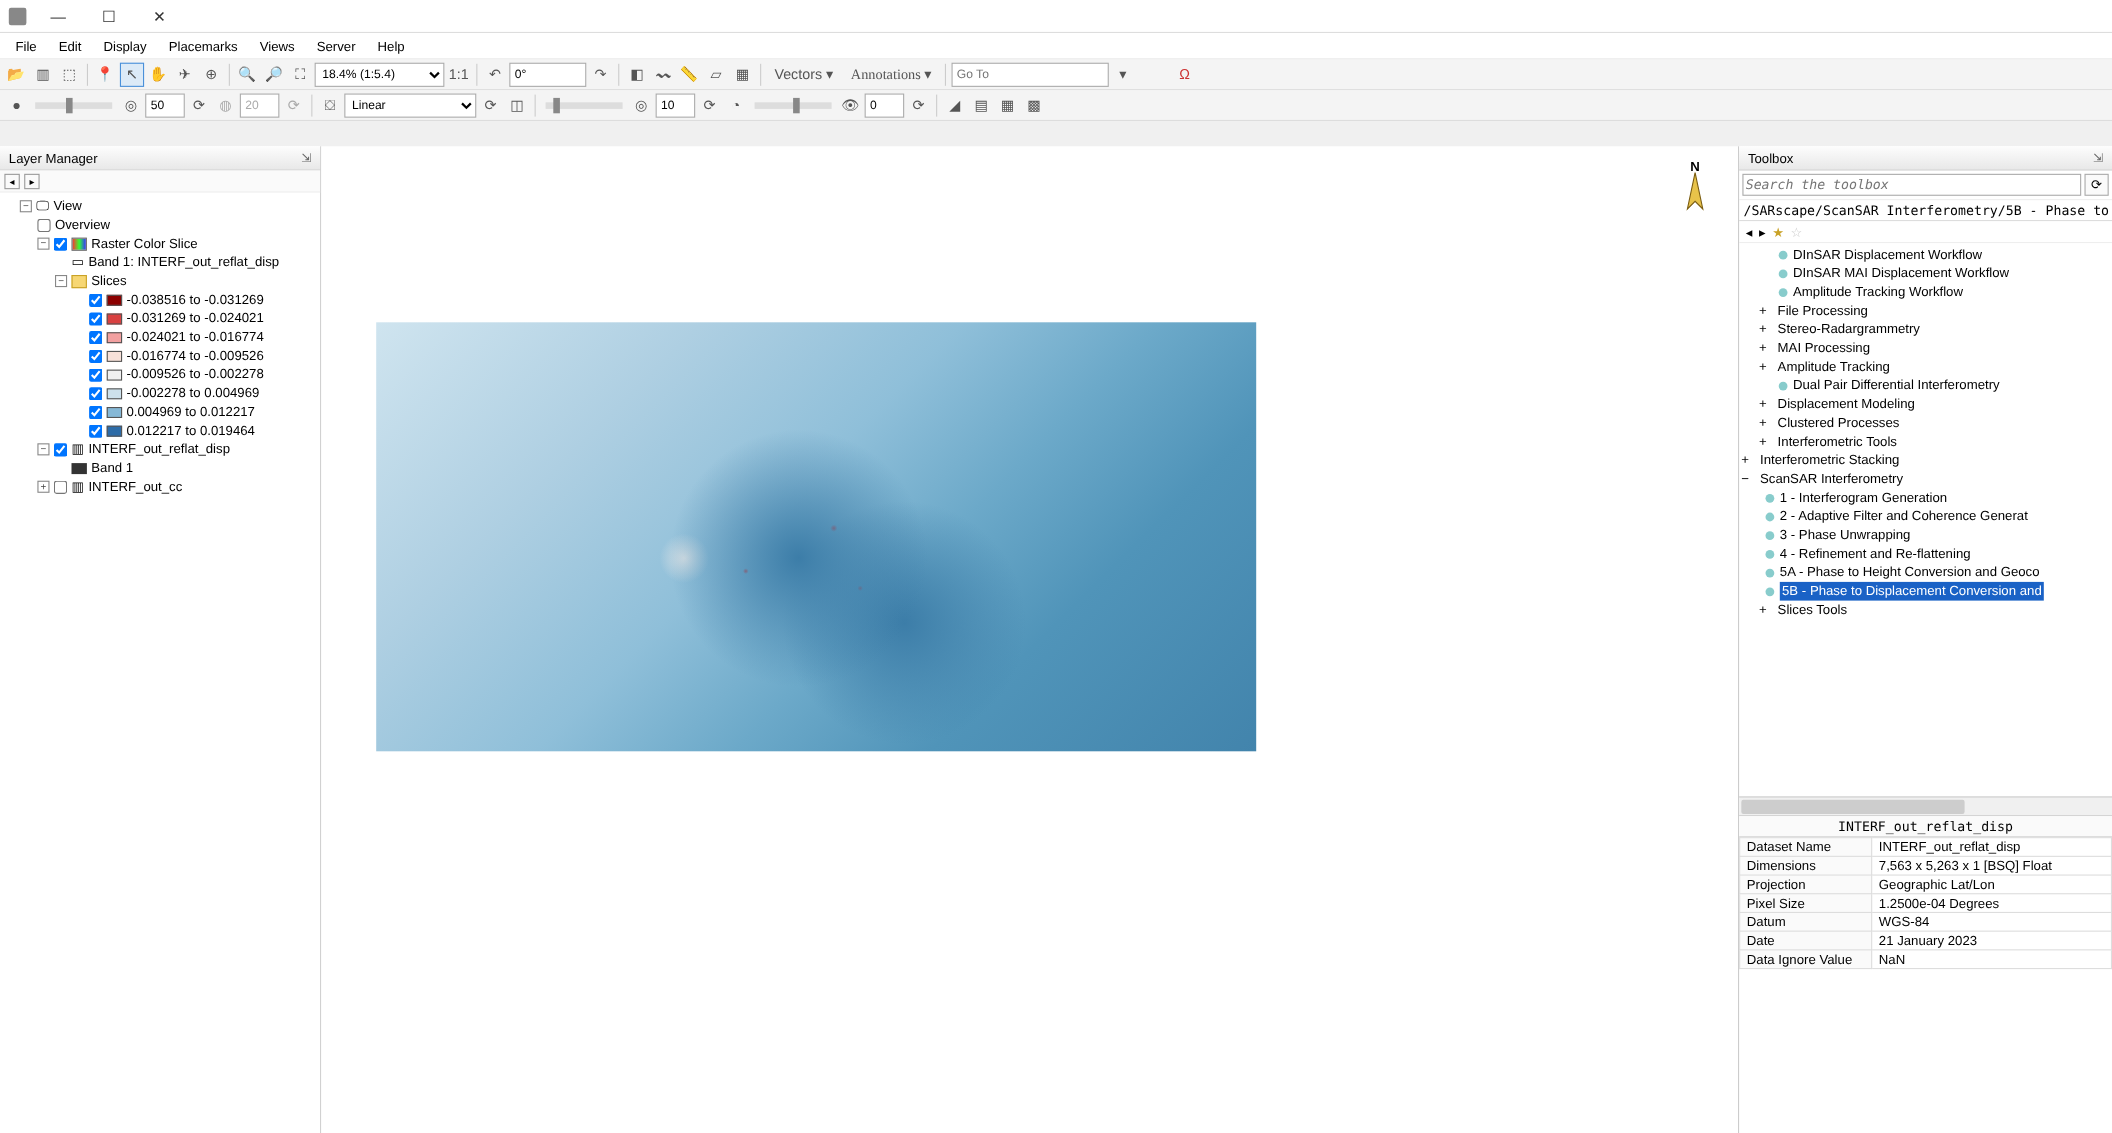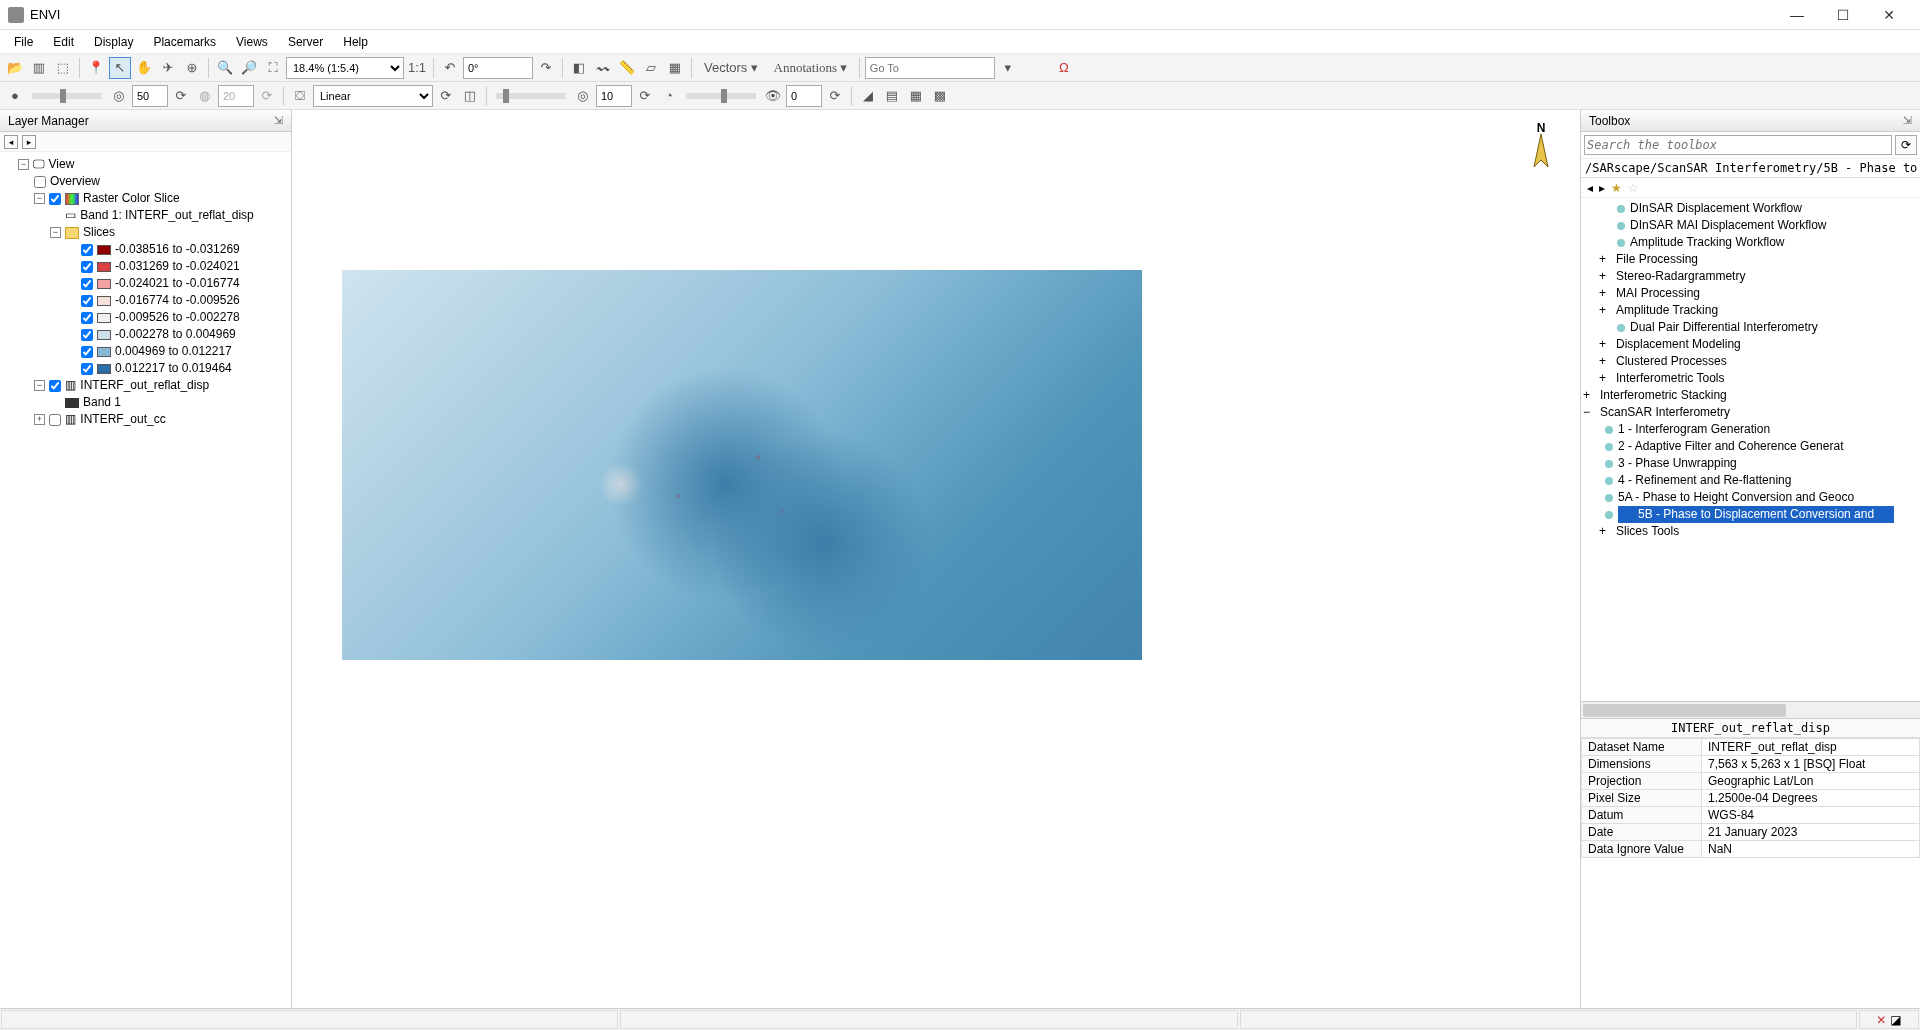--- a/index.html
+++ b/index.html
@@ -16,21 +16,21 @@
 .menubar .menu-item { padding: 3px 10px; cursor: pointer; }
 
 
 .toolbar { height: 28px; background: #f4f4f4; display: flex; align-items: center; padding: 2px 4px; border-bottom: 1px solid #ddd; gap: 2px; }
 .tb-btn { width: 22px; height: 22px; display: inline-flex; align-items: center; justify-content: center; border: 1px solid transparent; background: #f4f4f4; cursor: pointer; font-size: 13px; color: #555; }
 .tb-sep { width: 1px; height: 20px; background: #ccc; margin: 0 3px; }
 .tb-combo { height: 22px; border: 1px solid #aaa; background: #fff; font-size: 11px; padding: 0 2px; }
 .tb-entry { height: 22px; border: 1px solid #aaa; background: #fff; font-size: 11px; padding: 0 4px; }
 
 
-.main { display: flex; height: calc(100% - 30px - 24px - 28px - 28px - 22px); }
+.main { display: flex; height: calc(100% - 30px - 24px - 28px - 28px - 22px); margin-top: 23px; }
 
 
 .panel-left { width: 292px; border-right: 1px solid #ccc; background: #fff; display: flex; flex-direction: column; }
 .panel-header { height: 22px; background: linear-gradient(#fdfdfd,#e8e8e8); border-bottom: 1px solid #ccc; display: flex; align-items: center; padding: 0 8px; font-size: 12px; }
 .panel-header .spacer { flex: 1; }
 .panel-header .pin { font-size: 11px; color: #666; cursor: pointer; }
 .panel-toolbar { height: 20px; background: #fafafa; border-bottom: 1px solid #eee; display: flex; align-items: center; padding: 0 4px; gap: 4px; }
 .panel-toolbar .pt-ico { width: 14px; height: 14px; border: 1px solid #999; font-size: 9px; display: inline-flex; align-items: center; justify-content: center; cursor: pointer; }
 .tree { flex: 1; overflow: auto; font-family: Consolas, "Courier New", monospace; font-size: 12px; padding: 4px 2px; }
 .tree ul { list-style: none; padding-left: 16px; }
@@ -63,21 +63,21 @@
 .panel-right .search-row { display: flex; padding: 3px; gap: 3px; border-bottom: 1px solid #eee;}
 .panel-right .search-row input { flex: 1; border: 1px solid #aaa; padding: 2px 2px; font-style: italic; color: #999; font-family: Consolas, monospace; }
 .panel-right .search-row .refresh { width: 22px; border: 1px solid #aaa; background: #fafafa; cursor: pointer;}
 .panel-right .path-row { border-bottom: 1px solid #ddd; padding: 2px 4px; font-family: Consolas, monospace; font-size: 12px; white-space: nowrap; overflow: hidden; }
 .panel-right .tool-toolbar { height: 20px; border-bottom: 1px solid #eee; display:flex; align-items:center; gap: 6px; padding: 0 6px;}
 .panel-right .tool-toolbar .s { font-size: 12px; color: #c9a227;}
 .panel-right .tree2 { flex: 1; overflow: auto; font-family: Consolas, monospace; font-size: 12px; padding: 2px 2px; }
 .panel-right .tree2 ul { list-style: none; padding-left: 16px; }
 .panel-right .tree2 li { line-height: 17px; white-space: nowrap; }
 .panel-right .tree2 .node { display: flex; align-items: center; gap: 5px; }
-.panel-right .tree2 .selected { background: #1a62c6; color: #fff; padding: 0 20px; }
+.panel-right .tree2 .selected { background: #1a62c6; color: #fff; padding: 0 2px; }
 .panel-right .tree2 .leaf-dot { width:8px;height:8px;border-radius:50%;background:#8cc;}
 .panel-right .scroll-h { height: 17px; border-top:1px solid #ccc; background:#f0f0f0; position:relative;}
 .panel-right .scroll-h .thumb {position:absolute; left:2px; top:2px; height:13px; width:60%; background:#cdcdcd; border-radius:2px;}
 
 
 .props { border-top: 1px solid #ccc; }
 .props .prop-title { text-align: center; font-family: Consolas, monospace; padding: 2px; border-bottom: 1px solid #ddd; background:#fafafa;}
 .props table { width: 100%; border-collapse: collapse; font-family: Consolas, monospace; font-size: 12px; }
 .props td { border: 1px solid #ddd; padding: 1px 6px; }
 .props td:first-child { width: 120px; background: #fafafa; }
@@ -87,21 +87,20 @@
 .statusbar { height: 22px; background: #f4f4f4; border-top: 1px solid #ccc; display: flex; }
 .statusbar .cell { flex: 1; border: 1px solid #ddd; margin: 1px; }
 .statusbar .mini { width: 60px; border:1px solid #ddd; margin:1px; display:flex; align-items:center; justify-content:center; gap:4px;}
 .statusbar .mini .x { color:#c33;}
 </style>
 </head>
 <body>
 
 <div class="titlebar">
   <div class="app-icon"></div>
-  <div class="title">ENVI</div>
   <div class="win-btn">—</div>
   <div class="win-btn">☐</div>
   <div class="win-btn">✕</div>
 </div>
 
 <div class="menubar">
   <div class="menu-item">File</div>
   <div class="menu-item">Edit</div>
   <div class="menu-item">Display</div>
   <div class="menu-item">Placemarks</div>
@@ -135,21 +134,21 @@
   <div class="tb-sep"></div>
   <button class="tb-btn">◧</button>
   <button class="tb-btn">〰</button>
   <button class="tb-btn">📏</button>
   <button class="tb-btn">▱</button>
   <button class="tb-btn">▦</button>
   <div class="tb-sep"></div>
   <span class="tb-btn" style="width:auto;padding:0 6px;">Vectors ▾</span>
   <span class="tb-btn" style="width:auto;padding:0 6px;font-family:Liberation Serif, serif;">Annotations ▾</span>
   <div class="tb-sep"></div>
-  <input class="tb-entry" style="width: 130px;" placeholder="Go To">
+  <input class="tb-entry" style="width: 143px;" placeholder="Go To">
   <button class="tb-btn">▾</button>
   <div style="width:30px"></div>
   <button class="tb-btn" style="color:#c33;">Ω</button>
 </div>
 
 <div class="toolbar">
   <button class="tb-btn">●</button>
   <div style="width:70px;height:6px;background:#ddd;position:relative;margin:0 4px;">
       <div style="position:absolute;left:40%;top:-4px;width:6px;height:14px;background:#888;"></div>
     </div>

